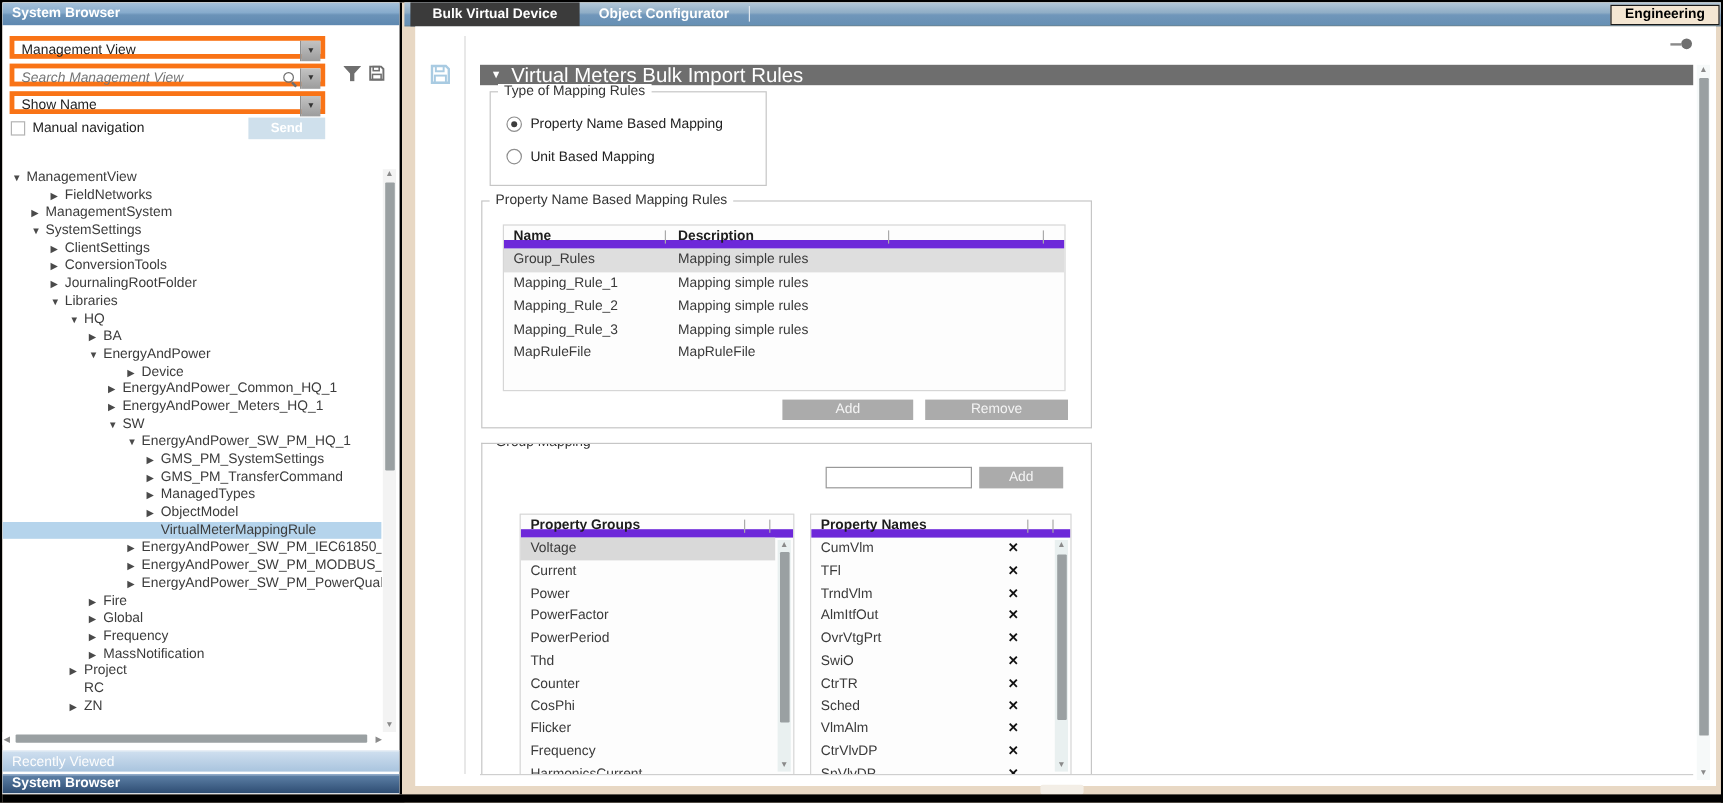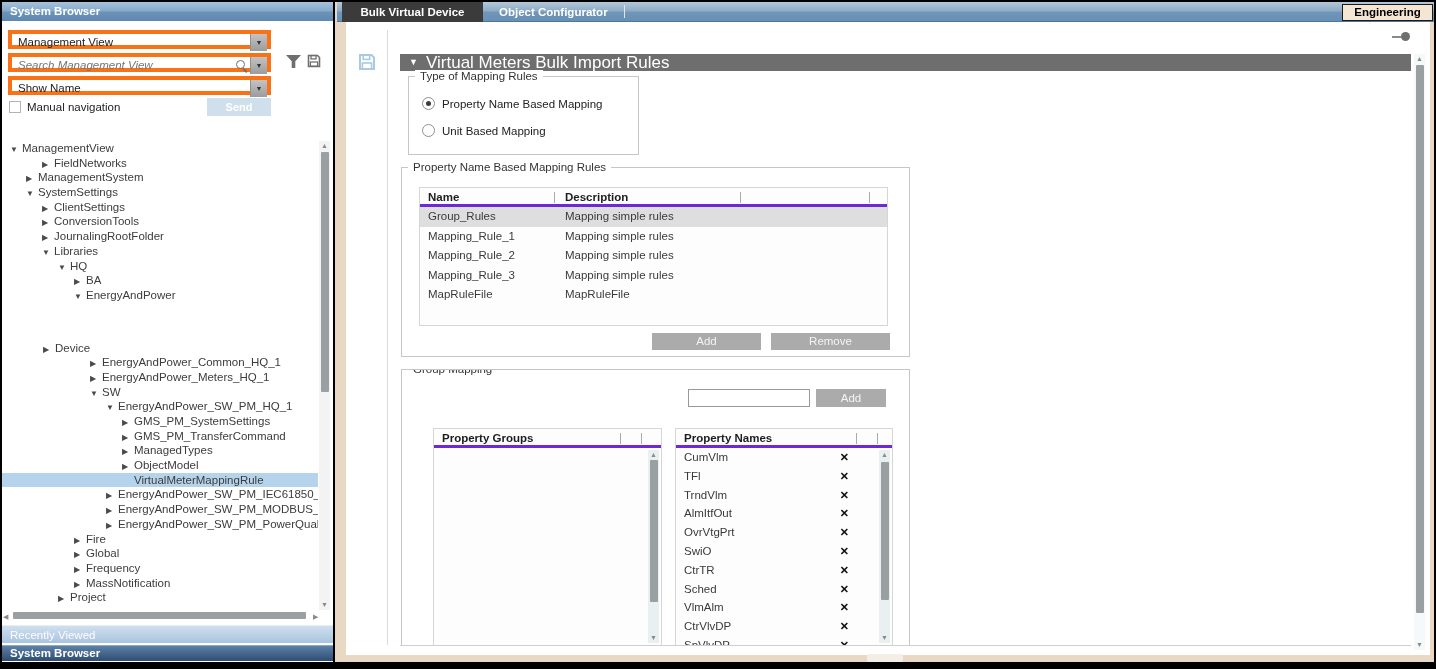--- a/index.html
+++ b/index.html
@@ -68,21 +68,21 @@
   .groupbox .legend { position:absolute; left:6px; top:-7px; background:#fff; padding:0 5px; font-size:11.5px; color:#333; line-height:13px; }
 
   #type-groupbox { left:62px; top:54px; width:231px; height:79px; }
   .radio-row { position:absolute; left:13px; height:14px; }
   .radio { position:absolute; left:0; top:0; width:13px; height:13px; border:1px solid #8f8f8f; border-radius:50%; background:#fff; }
   .radio.on::after { content:""; position:absolute; left:3px; top:3px; width:5px; height:5px; border-radius:50%; background:#3c3c3c; }
   .radio-label { position:absolute; left:20px; top:0; font-size:11.5px; color:#222; line-height:14px; white-space:nowrap; }
 
   #rules-groupbox { left:55px; top:145px; width:509px; height:190px; }
   #rules-table { position:absolute; left:17px; top:19px; width:469px; height:139px; border:1px solid #d6d6d6; background:#fdfdfd; overflow:hidden; }
-  .thead { position:relative; height:19px; border-bottom:3px solid #6d28d9; font-size:11.5px; font-weight:bold; color:#1d1d1d; }
+  .thead { position:relative; height:19px; border-bottom:7px solid #6d28d9; font-size:11.5px; font-weight:bold; color:#1d1d1d; }
   .col-sep { position:absolute; top:4px; width:1px; height:11px; background:#aaa; }
   .trow { display:flex; height:19.5px; line-height:19.5px; font-size:11.5px; color:#3a3a3a; }
   .trow.selected { background:#dedede; }
   .c-name { width:145px; padding-left:8px; overflow:hidden; }
   .c-desc { width:192px; overflow:hidden; }
   .gray-btn { position:absolute; height:17px; background:#ababab; color:#f4f4f4; font-size:11.5px; text-align:center; line-height:17px; }
 
   #groupmap-box { left:55px; top:347px; width:509px; height:276px; overflow:hidden; border-bottom:0; }
   #groupmap-input { position:absolute; left:286px; top:19px; width:122px; height:18px; border:1px solid #999; background:#fff; font-size:11.5px; padding:0 4px; font-family:"Liberation Sans",sans-serif; }
   #groupmap-add { left:414px; top:19px; width:70px; height:18px; line-height:18px; }
@@ -144,21 +144,21 @@
         <div class="tree-row" style="padding-left: 40px;"><span class="tw">▶</span><span>FieldNetworks</span></div>
         <div class="tree-row" style="padding-left: 24px;"><span class="tw">▶</span><span>ManagementSystem</span></div>
         <div class="tree-row" style="padding-left: 24px;"><span class="tw">▼</span><span>SystemSettings</span></div>
         <div class="tree-row" style="padding-left: 40px;"><span class="tw">▶</span><span>ClientSettings</span></div>
         <div class="tree-row" style="padding-left: 40px;"><span class="tw">▶</span><span>ConversionTools</span></div>
         <div class="tree-row" style="padding-left: 40px;"><span class="tw">▶</span><span>JournalingRootFolder</span></div>
         <div class="tree-row" style="padding-left: 40px;"><span class="tw">▼</span><span>Libraries</span></div>
         <div class="tree-row" style="padding-left: 56px;"><span class="tw">▼</span><span>HQ</span></div>
         <div class="tree-row" style="padding-left: 72px;"><span class="tw">▶</span><span>BA</span></div>
         <div class="tree-row" style="padding-left: 72px;"><span class="tw">▼</span><span>EnergyAndPower</span></div>
-        <div class="tree-row" style="padding-left: 41px; margin-top: 38px;"><span class="tw">▶</span><span>Device</span></div>
+        <div class="tree-row" style="padding-left: 104px;"><span class="tw">▶</span><span>Device</span></div>
         <div class="tree-row" style="padding-left: 88px;"><span class="tw">▶</span><span>EnergyAndPower_Common_HQ_1</span></div>
         <div class="tree-row" style="padding-left: 88px;"><span class="tw">▶</span><span>EnergyAndPower_Meters_HQ_1</span></div>
         <div class="tree-row" style="padding-left: 88px;"><span class="tw">▼</span><span>SW</span></div>
         <div class="tree-row" style="padding-left: 104px;"><span class="tw">▼</span><span>EnergyAndPower_SW_PM_HQ_1</span></div>
         <div class="tree-row" style="padding-left: 120px;"><span class="tw">▶</span><span>GMS_PM_SystemSettings</span></div>
         <div class="tree-row" style="padding-left: 120px;"><span class="tw">▶</span><span>GMS_PM_TransferCommand</span></div>
         <div class="tree-row" style="padding-left: 120px;"><span class="tw">▶</span><span>ManagedTypes</span></div>
         <div class="tree-row" style="padding-left: 120px;"><span class="tw">▶</span><span>ObjectModel</span></div>
         <div class="tree-row selected" style="padding-left: 120px;"><span class="tw"></span><span>VirtualMeterMappingRule</span></div>
         <div class="tree-row" style="padding-left: 104px;"><span class="tw">▶</span><span>EnergyAndPower_SW_PM_IEC61850_HQ_1</span></div>
@@ -274,20 +274,33 @@
         <span class="legend">Group Mapping</span>
         <input id="groupmap-input" value="" style="">
         <div class="gray-btn" id="groupmap-add">Add</div>
 
         <div id="groups-list" class="plist">
           <div class="thead">
             <span style="font-weight:bold;">Property Groups</span>
             <span class="col-sep" style="left:186px;"></span>
             <span class="col-sep" style="left:207px;"></span>
           </div>
+          <div id="groups-list-body" style="width:212px;">
+              <div class="lrow selected">Voltage</div>
+              <div class="lrow">Current</div>
+              <div class="lrow">Power</div>
+              <div class="lrow">PowerFactor</div>
+              <div class="lrow">PowerPeriod</div>
+              <div class="lrow">Thd</div>
+              <div class="lrow">Counter</div>
+              <div class="lrow">CosPhi</div>
+              <div class="lrow">Flicker</div>
+              <div class="lrow">Frequency</div>
+              <div class="lrow">HarmonicsCurrent</div>
+            </div>
           <div class="plist-vscroll">
             <div class="sb-arrow" style="position:absolute; top:0; width:100%;">▲</div>
             <div class="sb-thumb" style="top:10px; height:142px;"></div>
             <div class="sb-arrow" style="position:absolute; bottom:0; width:100%;">▼</div>
           </div>
         </div>
 
         <div id="names-list" class="plist">
           <div class="thead">
             <span style="font-weight:bold;">Property Names</span>

